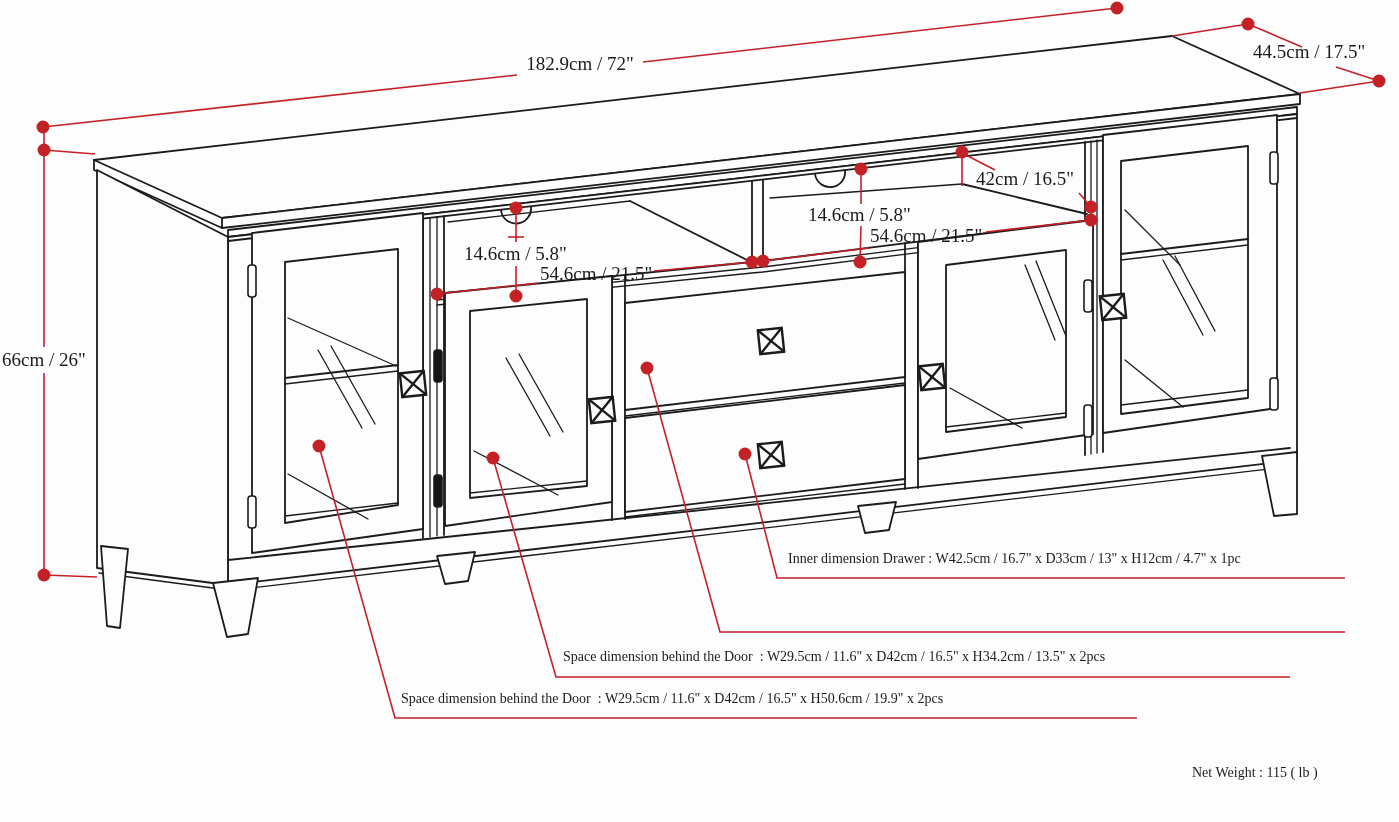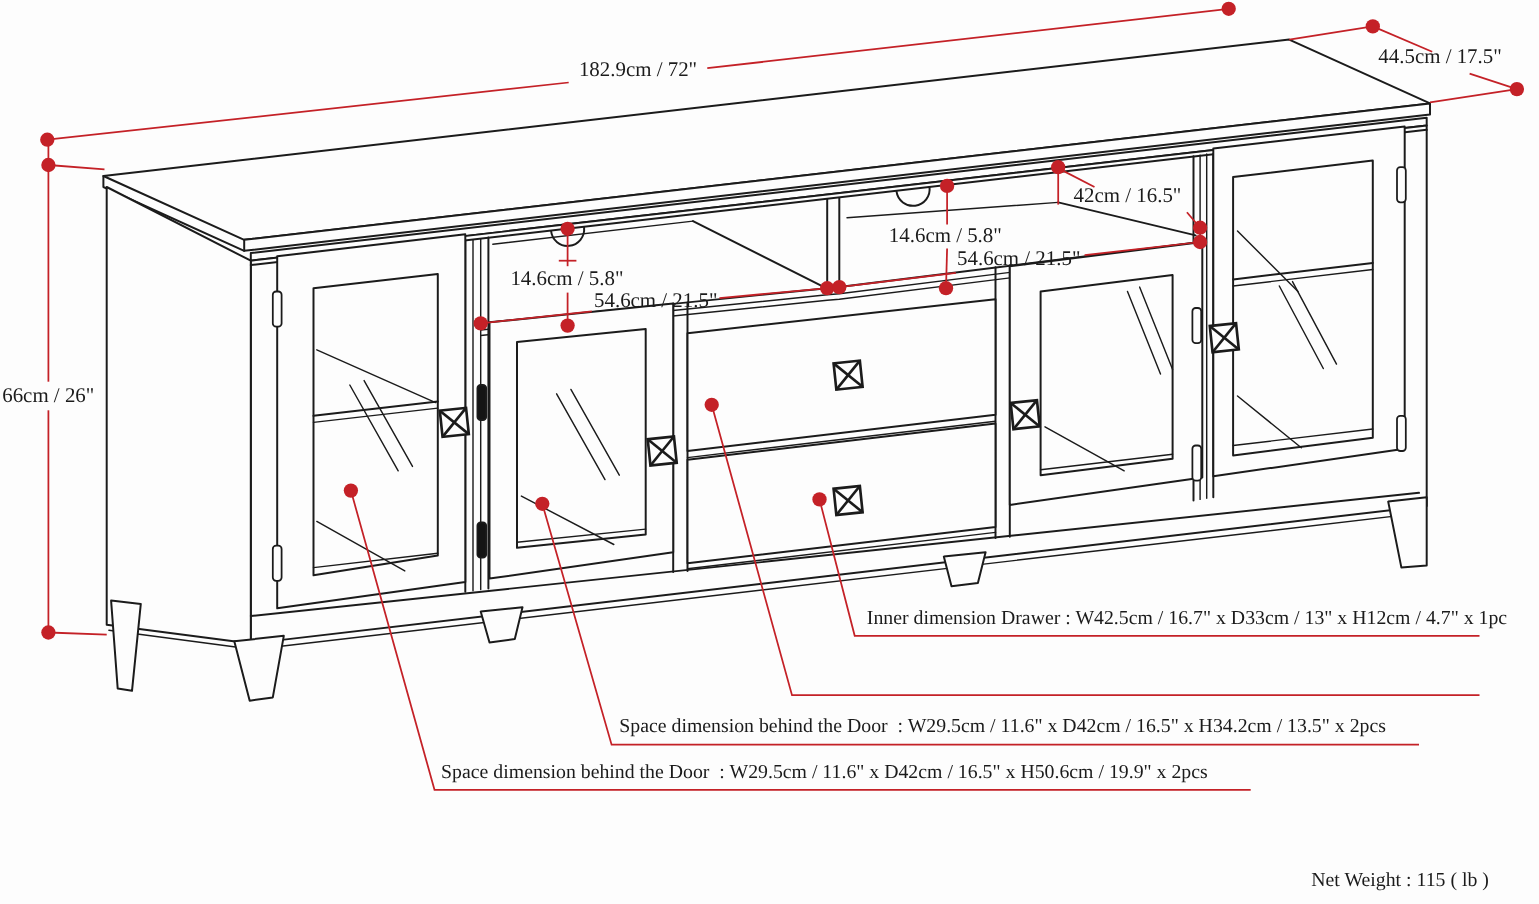--- a/index.html
+++ b/index.html
@@ -1,20 +1,20 @@
 <!DOCTYPE html>
 <html style="--red: #c42127; --ink: #1b1b1b;"><head>
 <meta charset="utf-8">
 <style>
   html,body{margin:0;padding:0;background:#ffffff;}
   #page{position:relative;width:1399px;height:822px;background:#fdfdfd;overflow:hidden;
         font-family:"Liberation Serif","DejaVu Serif",serif;color:var(--ink,#1b1b1b);}
   #drawing{position:absolute;left:0;top:0;}
   .lbl{position:absolute;white-space:pre;font-size:19px;line-height:1.05;color:var(--ink,#1b1b1b);}
-  .lbl.small{font-size:18px;}
+  .lbl.small{font-size:14px;}
   .lbl.center{text-align:center;}
   svg .blk{stroke:var(--ink,#1b1b1b);fill:none;stroke-width:1.8;stroke-linecap:round;stroke-linejoin:round;}
   svg .blk.thin{stroke-width:1.3;}
   svg .wht{fill:#fdfdfd;}
   svg .red{stroke:var(--red,#c42127);fill:none;stroke-width:1.6;}
   svg .dot{fill:var(--red,#c42127);stroke:none;}
   svg .hinge{fill:#fdfdfd;stroke:var(--ink,#1b1b1b);stroke-width:1.6;}
   svg .hinge.solid{fill:#141414;}
 </style>
 </head>
@@ -265,14 +265,14 @@
   <div class="lbl" style="left:464px;top:244px;">14.6cm / 5.8"</div>
   <div class="lbl" style="left:540px;top:264px;">54.6cm / 21.5"</div>
   <div class="lbl" style="left:808px;top:205px;">14.6cm / 5.8"</div>
   <div class="lbl" style="left:870px;top:226px;">54.6cm / 21.5"</div>
   <div class="lbl" style="left:976px;top:169px;">42cm / 16.5"</div>
 
   <div class="lbl small" style="left:788px;top:552px;">Inner dimension Drawer : W42.5cm / 16.7" x D33cm / 13" x H12cm / 4.7" x 1pc</div>
   <div class="lbl small" style="left:563px;top:650px;">Space dimension behind the Door  : W29.5cm / 11.6" x D42cm / 16.5" x H34.2cm / 13.5" x 2pcs</div>
   <div class="lbl small" style="left:401px;top:692px;">Space dimension behind the Door  : W29.5cm / 11.6" x D42cm / 16.5" x H50.6cm / 19.9" x 2pcs</div>
 
-  <div class="lbl small" style="left:1192px;top:790px;">Net Weight : 115 ( lb )</div>
+  <div class="lbl small" style="left:1192px;top:766px;">Net Weight : 115 ( lb )</div>
 </div>
 
 </body></html>

